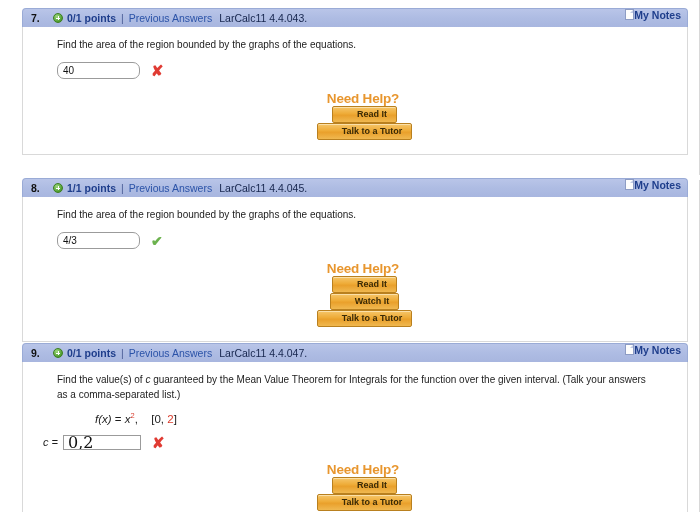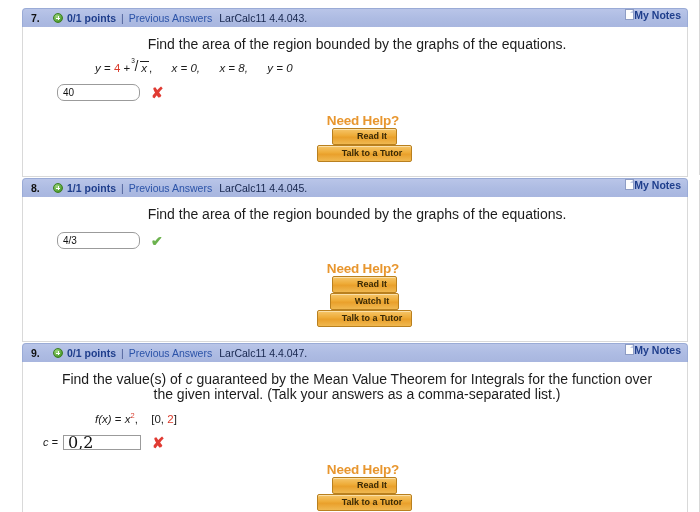--- a/index.html
+++ b/index.html
@@ -123,25 +123,24 @@
   }
 
   .q-body {
     border: 1px solid #d9d9d9;
     border-top: none;
     background: #ffffff;
     box-sizing: border-box;
     padding: 10px 12px 14px 34px;
   }
   .q-text {
-    font-size: 14px;
+    font-size: 10px;
     color: #1c1c1c;
     line-height: 15px;
     max-width: 600px;
-    text-align: center;
   }
   .q-text i { font-style: italic; }
 
   .equation {
     margin: 9px 0 0 38px;
     font-size: 11.5px;
     color: #1c1c1c;
     font-style: italic;
     white-space: nowrap;
   }
@@ -271,32 +270,20 @@
       <span class="sep">|</span>
       <span class="prev-answers">Previous Answers</span>
       <span class="qref">LarCalc11 4.4.043.</span>
       <span class="my-notes">
         <span class="note-icon"></span>
         <span class="my-notes-label">My Notes</span>
       </span>
     </div>
     <div class="q-body">
       <div class="q-text">Find the area of the region bounded by the graphs of the equations.</div>
-      <div class="equation">
-        <span>y</span>
-        <span class="plain">=</span>
-        <span class="num">4</span>
-        <span class="plain">+</span><span class="radical"><span class="index">3</span><span class="tick"></span><span class="bar">x</span></span><span class="plain">,</span>
-        <span class="gap"></span>
-        <span>x = 0,</span>
-        <span class="gap"></span>
-        <span>x = 8,</span>
-        <span class="gap"></span>
-        <span>y = 0</span>
-      </div>
       <div class="answer-row">
         <input class="ans-input" type="text" value="40" style="">
         <span class="mark wrong">✘</span>
       </div>
       <div class="help-row">
         <span class="help-label">Need Help?</span>
         <button class="help-btn">Read It</button>
         <button class="help-btn">Talk to a Tutor</button>
       </div>
     </div>

